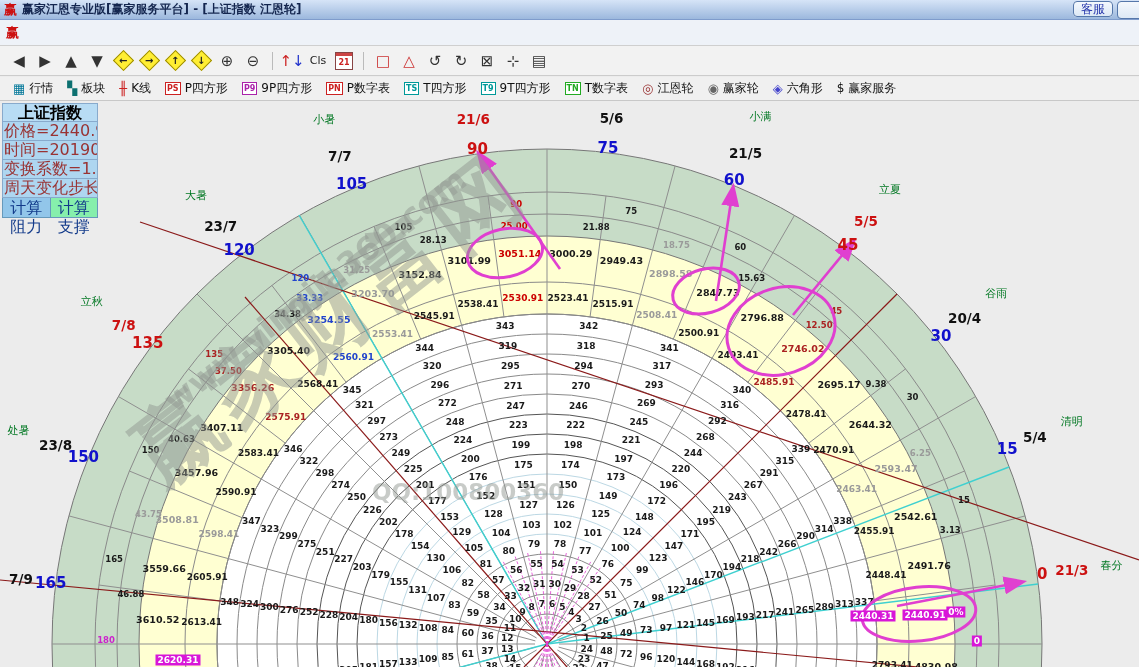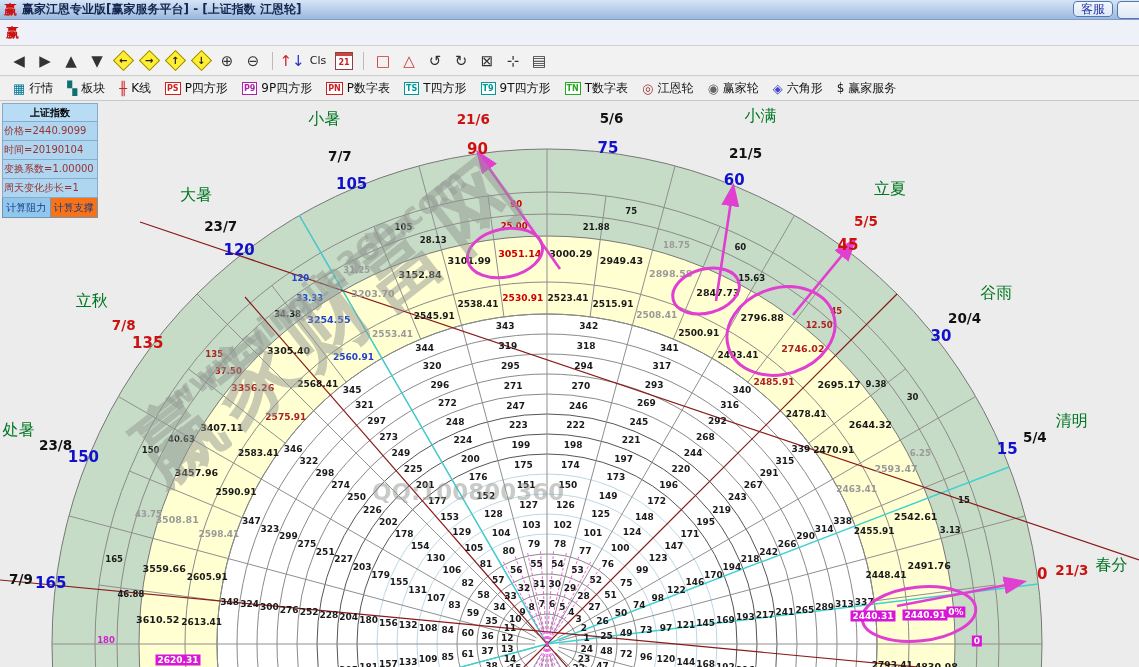--- a/index.html
+++ b/index.html
@@ -37,36 +37,36 @@
   #toolbar2{position:absolute;left:0;top:77px;width:100%;height:24px;background:#f0f0f0;
     border-bottom:1px solid #c8c8c8;display:flex;align-items:center;font-size:12px;color:#111;padding-left:6px;box-sizing:border-box;}
   .t2{display:flex;align-items:center;margin:0 7px;gap:4px;}
   .badge{font-size:8px;font-weight:bold;border:1px solid;padding:0 1px;background:#fff;line-height:11px;}
   .glyph{font-size:13px;font-weight:bold;line-height:13px;}
   
   #chart{position:absolute;left:0;top:101px;width:1139px;height:566px;overflow:hidden;background:#ececec;}
   #wheel{position:absolute;left:0;top:0;}
   .wm{position:absolute;color:rgba(145,152,145,0.5);font-weight:bold;pointer-events:none;white-space:nowrap;}
   .rim{position:absolute;transform:translate(-50%,-50%);white-space:nowrap;font-weight:bold;}
-  .rim.term{color:#007722;font-weight:normal;font-size:16px;}
+  .rim.term{color:#007722;font-weight:normal;font-size:11px;}
   .rim.date{color:#111;font-size:13.5px;}
   .rim.deg{color:#1111cc;font-size:15px;}
   .rim.red{color:#cc1111;text-align:right;}
   #note{position:absolute;font-size:23px;line-height:29px;font-weight:bold;color:#cc3fcf;white-space:pre-line;}
   .hbox{position:absolute;transform:translate(-50%,-50%);background:#d816d8;color:#fff;
         font-size:9px;font-weight:bold;padding:0 2px;line-height:11px;white-space:nowrap;}
   
-  #panel{position:absolute;left:2px;top:2px;width:96px;font-size:10px;z-index:5;}
+  #panel{position:absolute;left:2px;top:2px;width:96px;font-size:16px;z-index:5;}
   #panel .hd{background:#b8dcf4;border:1px solid #88aacc;color:#000;text-align:center;height:17px;line-height:17px;font-weight:bold;}
   #panel .row{background:#aed6f0;border:1px solid #88aacc;border-top:none;color:#993333;
       height:18px;line-height:18px;padding-left:1px;white-space:nowrap;overflow:hidden;}
   #panel .btns{display:flex;}
   #panel .btns div{flex:1;height:19px;line-height:19px;text-align:center;color:#123a8a;border:1px solid #6699bb;border-top:none;}
   #panel .btns div:first-child{background:#92c6ea;border-right:none;}
-  #panel .btns div:last-child{background:#f97316;}
+  #panel .btns div:last-child{background:#86efac;}
 </style>
 </head>
 <body>
 
 <div id="app">
   <div id="titlebar">
     <span class="logo">赢</span>
     <span id="win-title">赢家江恩专业版[赢家服务平台] - [上证指数 江恩轮]</span>
     <span id="titlebar-buttons"><span class="tb-btn">客服</span></span>
     <span class="tb-btn partial"></span>

